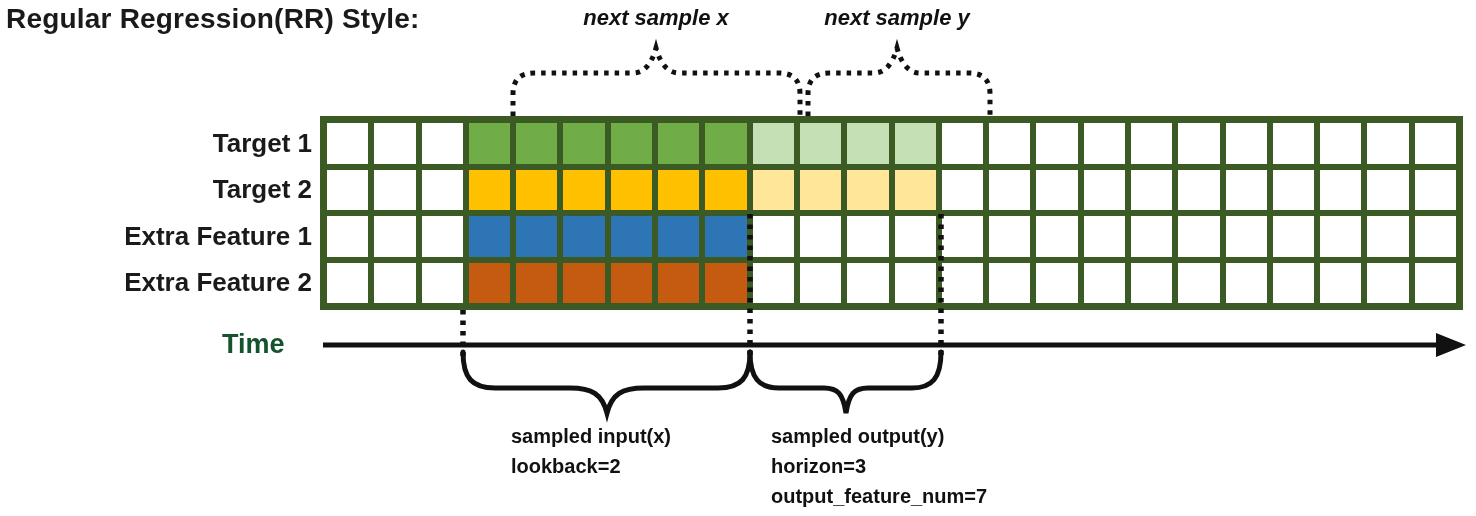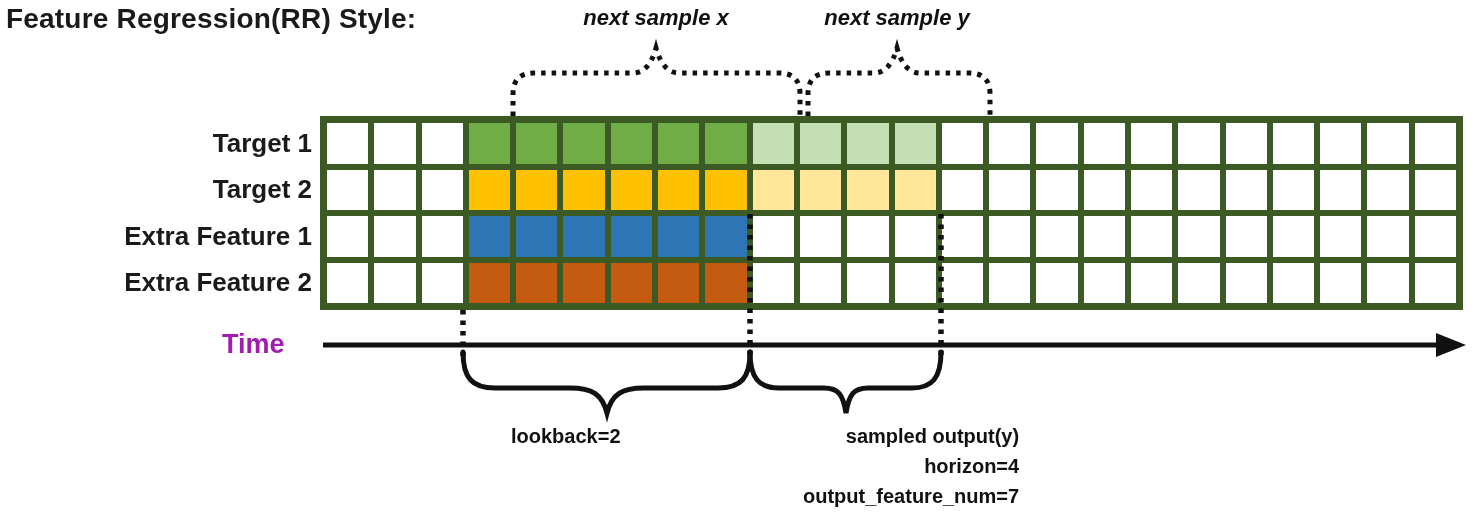--- a/index.html
+++ b/index.html
@@ -23,36 +23,36 @@
     gap:6px;
   }
   .cell { background:#fff; }
   .row-label {
     position:absolute; right:1164px; width:320px; text-align:right;
     font-size:26px; font-weight:700; color:#1a1a1a;
     height:40px; line-height:40px; white-space:nowrap;
   }
   .time-label {
     position:absolute; left:222px; top:329px;
-    font-size:27px; font-weight:700; color:#a21caf;
+    font-size:27px; font-weight:700; color:#14532d;
   }
   svg.overlay { position:absolute; left:0; top:0; pointer-events:none; }
   .ann-block {
     position:absolute; top:421px;
     font-size:20px; font-weight:700; color:#111; line-height:30px;
     white-space:nowrap;
   }
   .ann-line { height:30px; }
 </style>
 </head>
 <body>
 
 <div id="canvas">
 
-  <div class="title">Feature Regression(RR) Style:</div>
+  <div class="title">Regular Regression(RR) Style:</div>
 
   <div class="brace-label" style="left:656px;">next sample x</div>
   <div class="brace-label" style="left:897px;">next sample y</div>
 
   <div id="grid" style="background: rgb(60, 90, 35);">
       <div class="cell" style="background: rgb(255, 255, 255);"></div>
       <div class="cell" style="background: rgb(255, 255, 255);"></div>
       <div class="cell" style="background: rgb(255, 255, 255);"></div>
       <div class="cell" style="background: rgb(112, 173, 71);"></div>
       <div class="cell" style="background: rgb(112, 173, 71);"></div>
@@ -168,21 +168,22 @@
     <line x1="463" y1="310" x2="463" y2="356" stroke="#111" stroke-width="5.5" stroke-dasharray="4.5 6"></line>
     <line x1="750" y1="214" x2="750" y2="356" stroke="#111" stroke-width="5.5" stroke-dasharray="4.5 6"></line>
     <line x1="941" y1="214" x2="941" y2="356" stroke="#111" stroke-width="5.5" stroke-dasharray="4.5 6"></line>
 
     <path d="M 463 352 C 463 378 472 388 495 388 L 570 388 C 592 388 602 394 607 413 C 612 394 622 388 644 388 L 718 388 C 741 388 750 378 750 352" fill="none" stroke="#111" stroke-width="5" stroke-linecap="round"></path>
 
     <path d="M 750 352 C 750 378 759 388 779 388 L 824 388 C 838 388 843 394 846 413 C 849 394 854 388 868 388 L 912 388 C 932 388 941 378 941 352" fill="none" stroke="#111" stroke-width="5" stroke-linecap="round"></path>
   </svg>
 
   <div class="ann-block" style="left:511px;">
+    <div class="ann-line">sampled input(x)</div>
     <div class="ann-line">lookback=2</div>
   </div>
-  <div class="ann-block" style="left:803px;text-align:right;">
+  <div class="ann-block" style="left:771px;">
     <div class="ann-line">sampled output(y)</div>
-    <div class="ann-line">horizon=4</div>
+    <div class="ann-line">horizon=3</div>
     <div class="ann-line">output_feature_num=7</div>
   </div>
 
 </div>
 
 </body></html>

